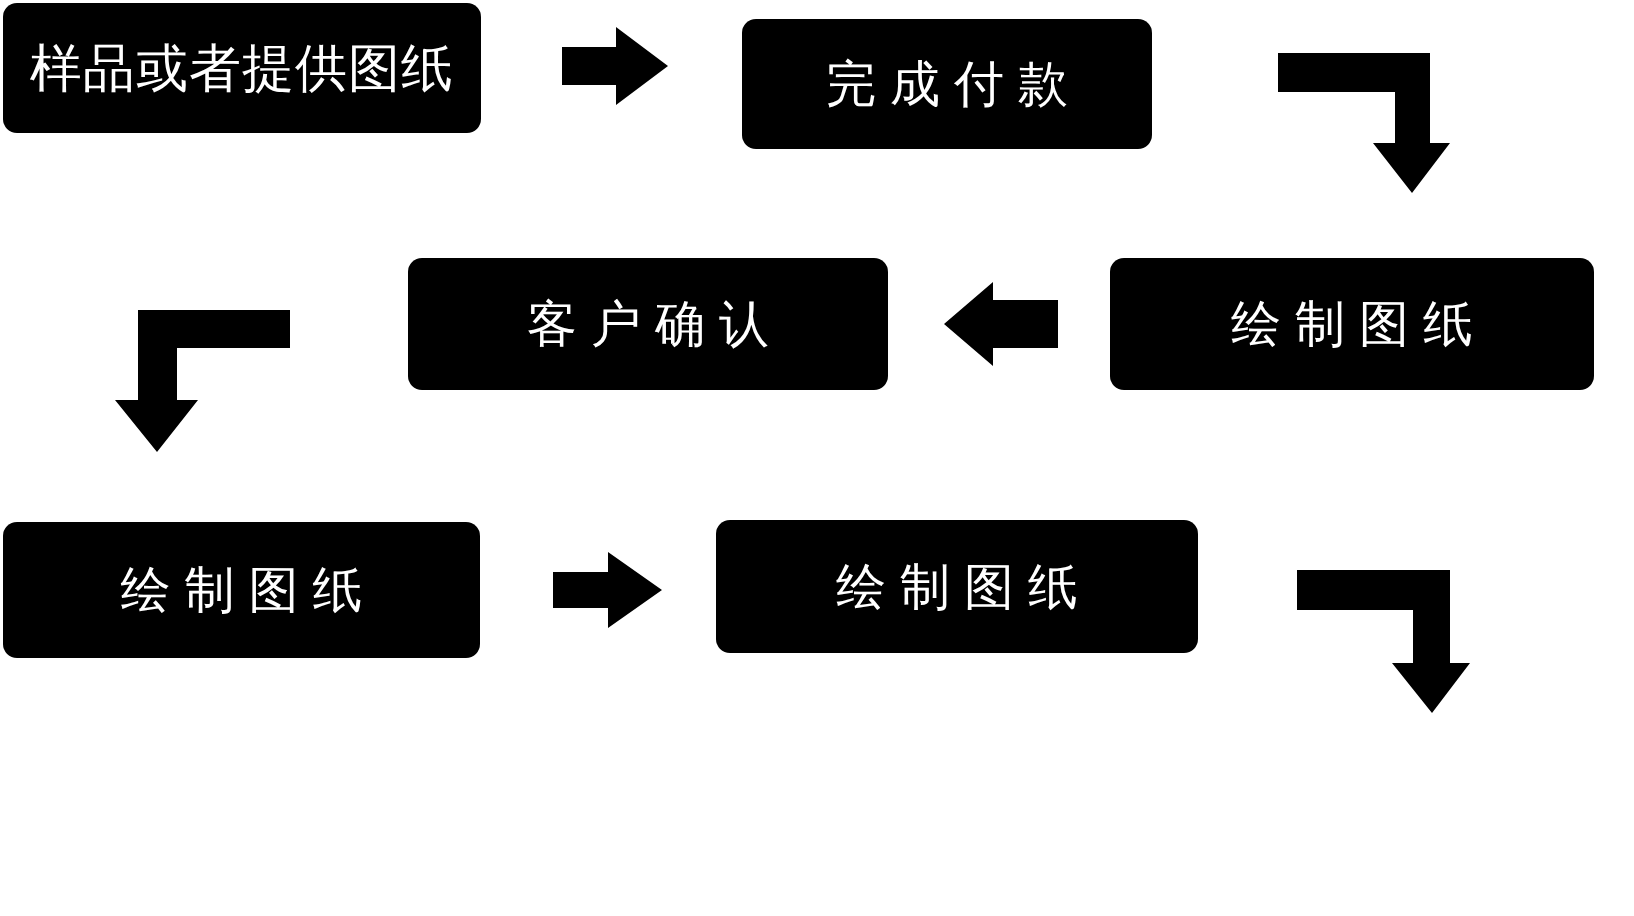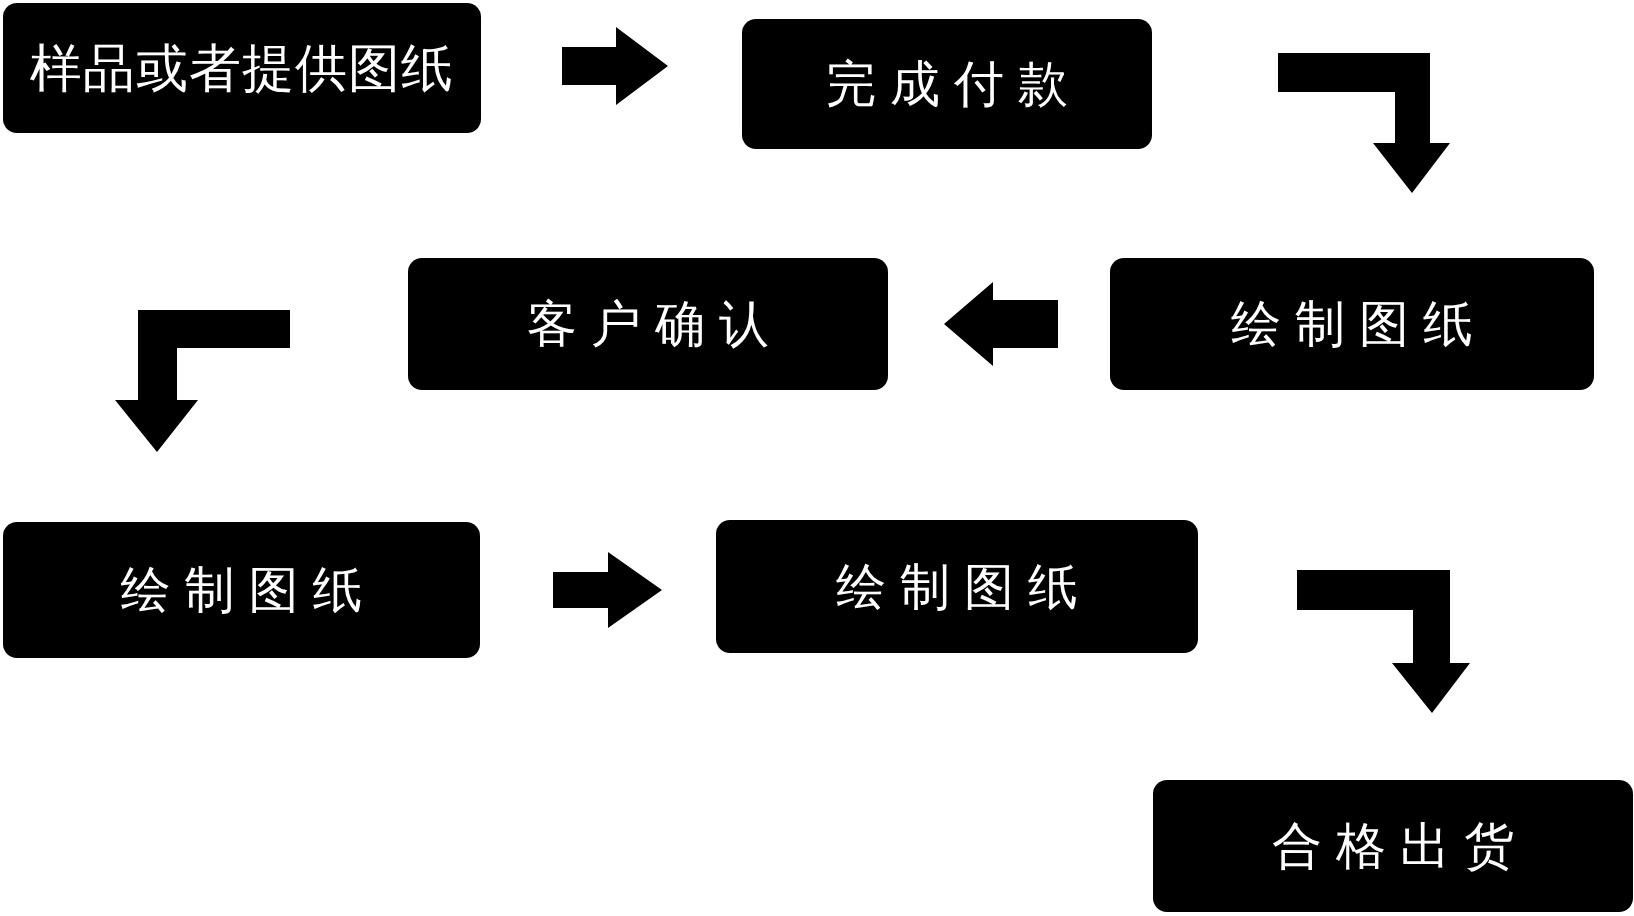--- a/index.html
+++ b/index.html
@@ -94,17 +94,14 @@
   </div>
 
   <div class="node n5">
     <span class="lbl">绘制图纸</span>
   </div>
 
   <div class="node n6">
     <span class="lbl">绘制图纸</span>
   </div>
 
-  <div class="node n7">
-    <span class="lbl">合格出货</span>
-  </div>
 
 </div>
 
 </body></html>

